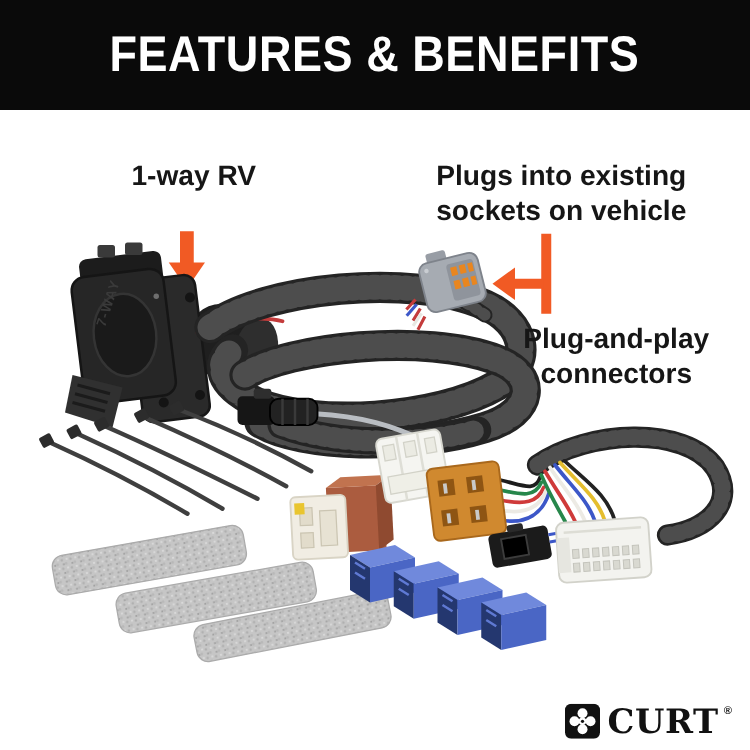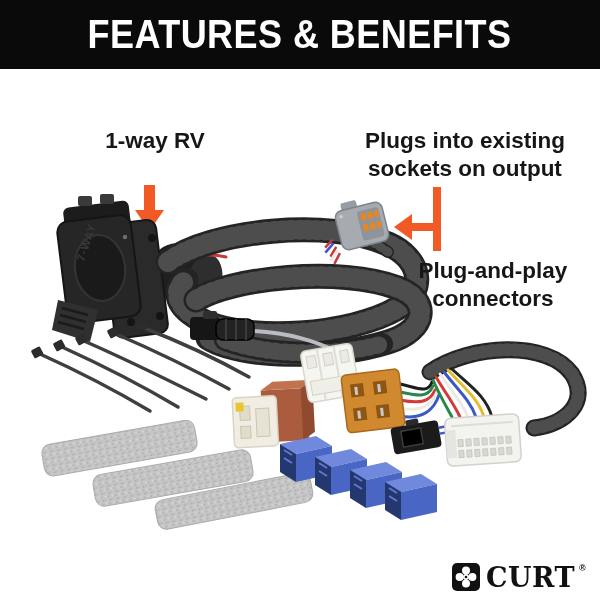--- a/index.html
+++ b/index.html
@@ -1,26 +1,26 @@
 <!DOCTYPE html>
 <html><head>
 <meta charset="utf-8">
 <style>
   *{margin:0;padding:0;box-sizing:border-box}
   html,body{width:600px;height:600px}
   body{font-family:"Liberation Sans",sans-serif;background:#fff}
   .stage{position:relative;width:600px;height:600px;background:#fff;overflow:hidden}
-  .banner{position:absolute;top:0;left:0;width:600px;height:69px;background:#0A0A0A;
+  .banner{position:absolute;top:0;left:0;width:600px;height:88px;background:#0A0A0A;
           display:flex;align-items:center;justify-content:center}
   .banner h1{color:#fff;font-size:40px;font-weight:800;letter-spacing:.5px;
              transform:scaleX(.9);white-space:nowrap}
   .callout{position:absolute;text-align:center;font-weight:700;color:#161616;
            font-size:22.5px;line-height:1.26;z-index:3}
   .co-blade{left:55px;top:127px;width:200px}
-  .co-sockets{left:348px;top:127px;width:234px}
+  .co-sockets{left:332px;top:127px;width:234px}
   .co-plug{left:383px;top:257px;width:220px}
   .scene{position:absolute;left:0;top:0;z-index:1}
   .logo{position:absolute;left:452px;top:563px;display:flex;align-items:center;gap:6px;z-index:3}
   .logo .wordmark{font-family:"DejaVu Serif",serif;font-weight:700;font-size:27px;
                   color:#111;line-height:1;letter-spacing:.5px}
   .logo .reg{font-size:9px;font-weight:700;color:#111;position:relative;top:-9px;left:-2px}
 </style>
 </head>
 <body>
 
@@ -29,21 +29,21 @@
   <header class="banner">
     <h1>FEATURES &amp; BENEFITS</h1>
   </header>
 
   <div class="callout co-blade">
     <div>1-way RV</div>
   </div>
 
   <div class="callout co-sockets">
     <div>Plugs into existing</div>
-    <div>sockets on output</div>
+    <div>sockets on vehicle</div>
   </div>
 
   <div class="callout co-plug">
     <div>Plug-and-play</div>
     <div>connectors</div>
   </div>
 
   <svg class="scene" width="600" height="600" viewBox="0 0 600 600" xmlns="http://www.w3.org/2000/svg">
     <defs>
       <pattern id="foam" width="7" height="7" patternUnits="userSpaceOnUse">

